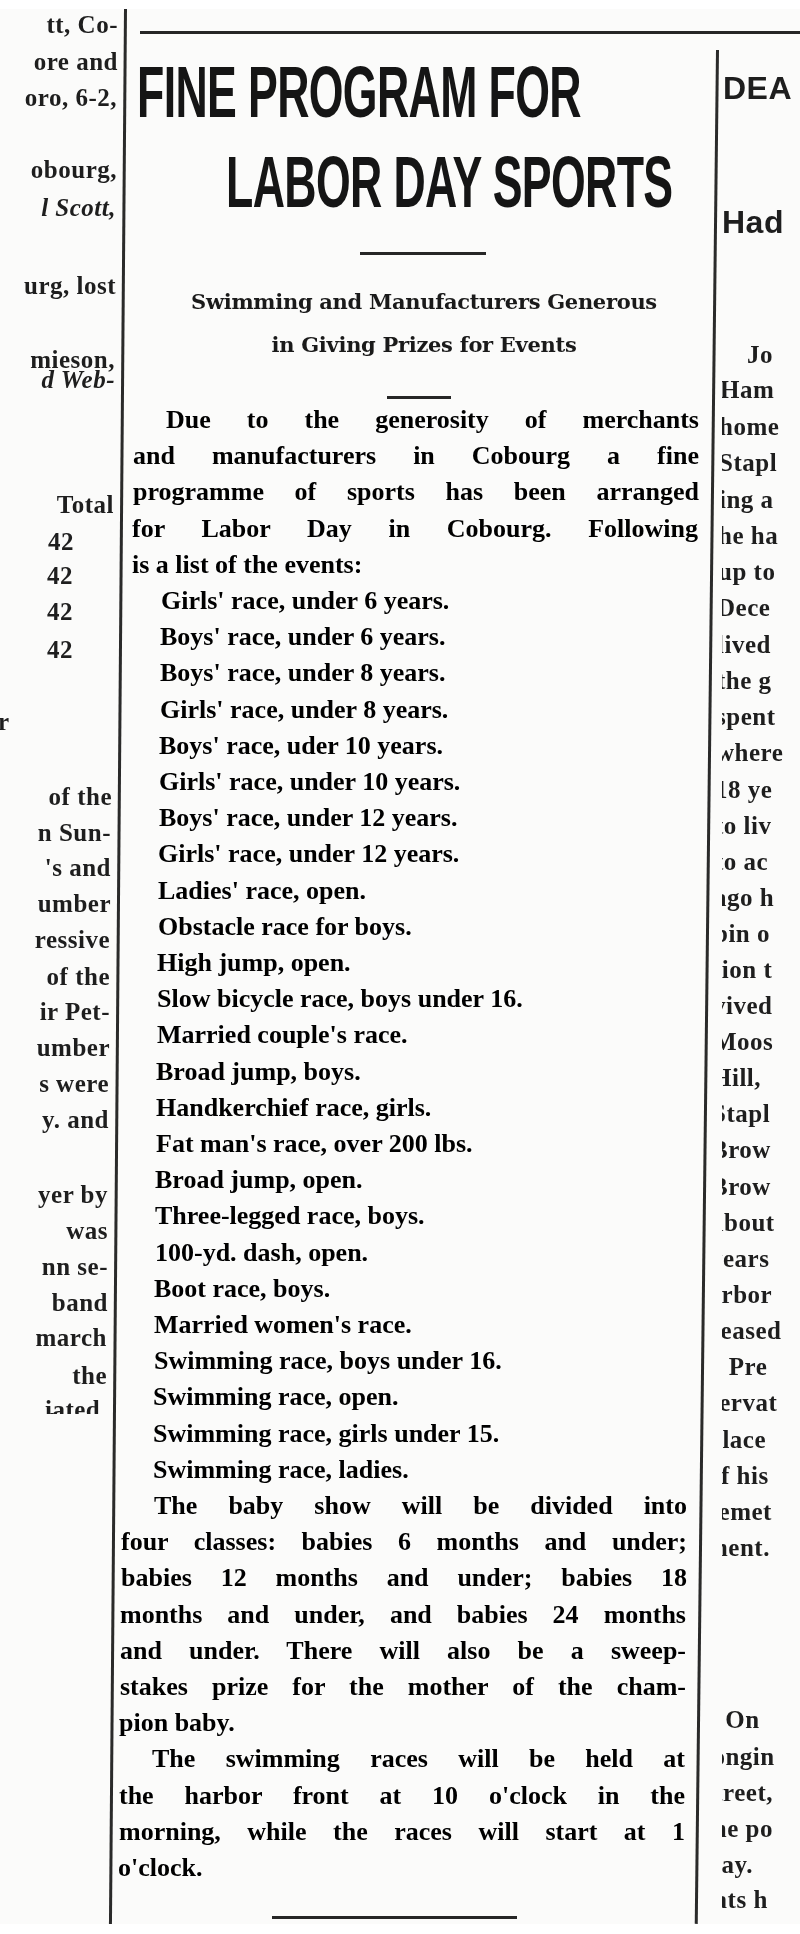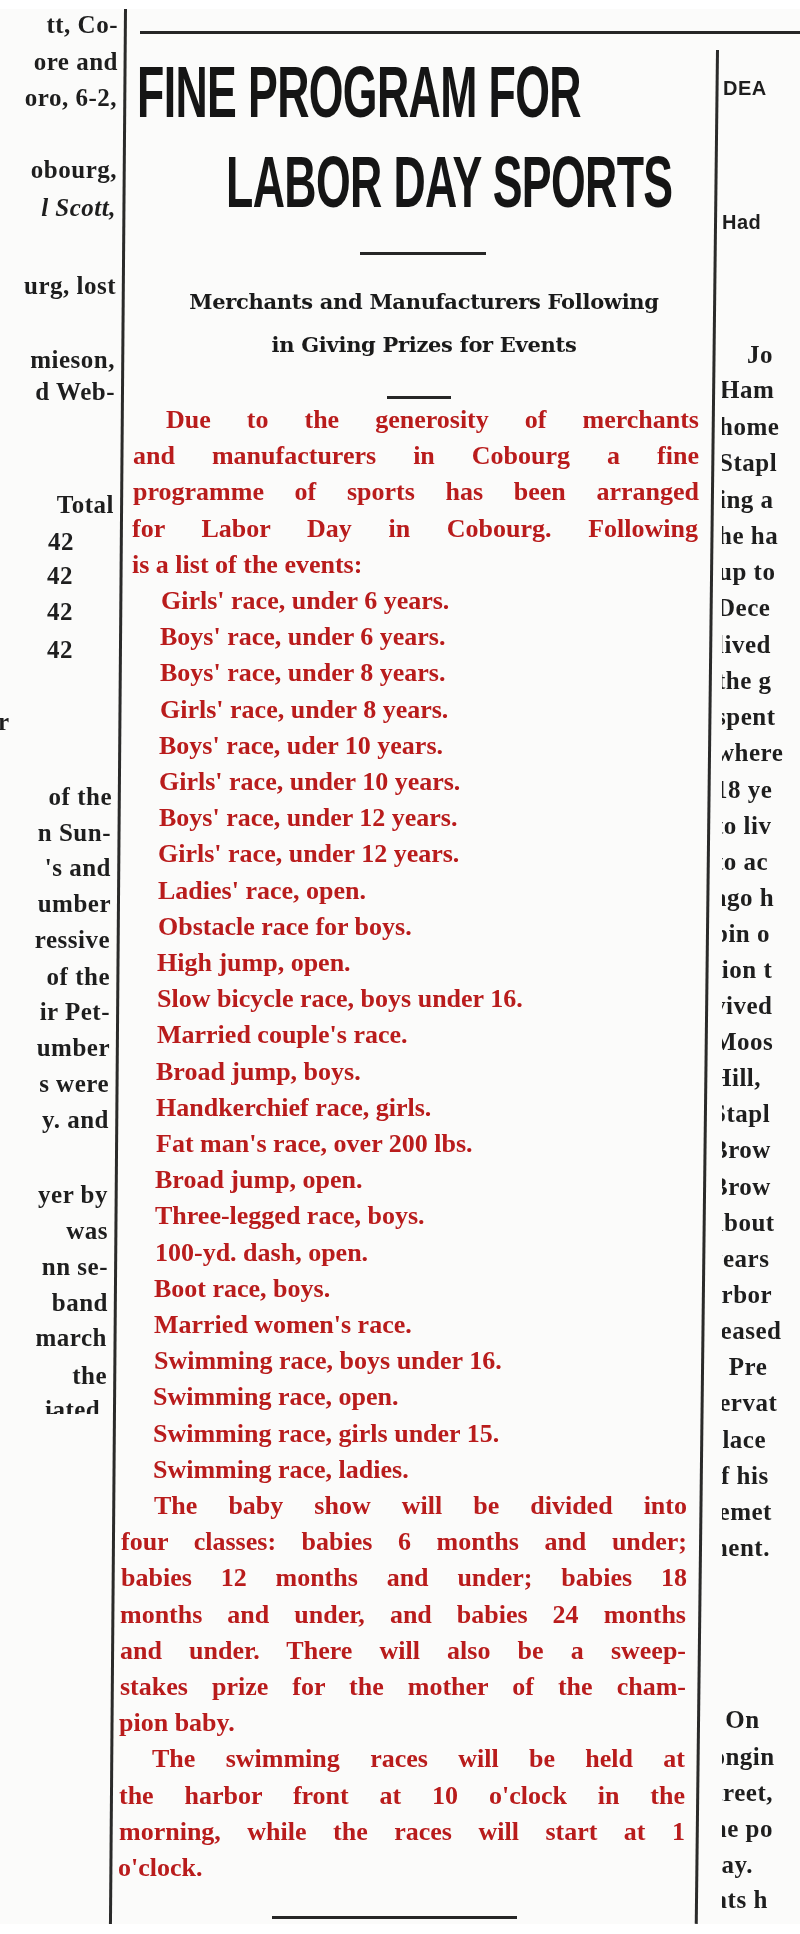--- a/index.html
+++ b/index.html
@@ -25,38 +25,38 @@
     line-height: 28px; transform: translateY(-14px); letter-spacing: 0.5px;
   }
 
   
   .col-right { position: absolute; left: 722px; top: 0; width: 78px; height: 1934px; overflow: hidden; }
   .col-right .ln {
     position: absolute; left: 2px; white-space: nowrap;
     font-family: "Liberation Serif", serif; font-weight: bold; font-size: 25px;
     line-height: 28px; transform: translateY(-14px); letter-spacing: 0.5px;
   }
-  .col-right .ln.head { font-family: "Liberation Sans", sans-serif; font-weight: bold; font-size: 20px; }
+  .col-right .ln.head { font-family: "Liberation Sans", sans-serif; font-weight: bold; font-size: 32px; }
 
   
   .headline {
     position: absolute; white-space: nowrap;
     font-family: "Liberation Sans", sans-serif; font-weight: bold;
     font-size: 72px; line-height: 64px; color: #151515;
     transform-origin: left top; letter-spacing: -1px;
   }
   .subhead {
     position: absolute; left: 133px; width: 582px; text-align: center; white-space: nowrap;
     font-family: "DejaVu Serif", serif; font-weight: bold; font-size: 21px; line-height: 26px;
     color: #1a1a1a; letter-spacing: -0.3px;
   }
   .body-line {
     position: absolute; white-space: nowrap;
     font-family: "Liberation Serif", serif; font-weight: bold; font-size: 26px; line-height: 30px;
-    color: #b91c1c; transform: translateY(-15px);
+    color: #000000; transform: translateY(-15px);
   }
   .just { text-align: justify; text-align-last: justify; }
 </style>
 </head>
 <body>
 
 <div class="page">
   <div class="topband"></div>
   <div class="botband"></div>
 
@@ -65,21 +65,21 @@
   <div class="hrule" style="left:140px; top:31px; width:660px;"></div>
 
   <div class="col-left" id="col-left">
       <div class="ln" style="top:25px;right:0px;">tt,  Co-</div>
       <div class="ln" style="top:62px;right:0px;">ore  and</div>
       <div class="ln" style="top:98px;right:1px;">oro, 6-2,</div>
       <div class="ln" style="top:170px;right:1px;">obourg,</div>
       <div class="ln" style="top:208px;right:2px;font-style:italic;">l  Scott,</div>
       <div class="ln" style="top:286px;right:2px;">urg, lost</div>
       <div class="ln" style="top:360px;right:3px;">mieson,</div>
-      <div class="ln" style="top:392px;right:3px;">d  Web-</div>
+      <div class="ln" style="top:380px;right:3px;font-style:italic;">d  Web-</div>
       <div class="ln" style="top:505px;right:4px;">Total</div>
       <div class="ln" style="top:542px;left:48px; right:auto;">42</div>
       <div class="ln" style="top:576px;left:47px; right:auto;">42</div>
       <div class="ln" style="top:612px;left:47px; right:auto;">42</div>
       <div class="ln" style="top:650px;left:47px; right:auto;">42</div>
       <div class="ln" style="top:722px;left:-2px; right:auto;">r</div>
       <div class="ln" style="top:797px;right:6px;">of  the</div>
       <div class="ln" style="top:833px;right:7px;">n  Sun-</div>
       <div class="ln" style="top:868px;right:7px;">'s  and</div>
       <div class="ln" style="top:904px;right:7px;">umber</div>
@@ -153,21 +153,21 @@
       <div class="ln" style="top:1865px; left:-19px; white-space:pre;">way.</div>
       <div class="ln" style="top:1900px; left:-19px; white-space:pre;">cats h</div>
     </div>
 
   <div>
     <div class="headline" style="left:137px; top:60px; transform:scaleX(0.62);">FINE PROGRAM FOR</div>
     <div class="headline" style="left:226px; top:150px; transform:scaleX(0.62);">LABOR DAY SPORTS</div>
 
     <div class="hrule" style="left:360px; top:252px; width:126px;"></div>
 
-    <div class="subhead" style="top:289px;">Merchants and Manufacturers Following</div>
+    <div class="subhead" style="top:289px;">Swimming and Manufacturers Generous</div>
     <div class="subhead" style="top:332px;">in Giving Prizes for Events</div>
 
     <div class="hrule" style="left:387px; top:396px; width:64px;"></div>
 
     <div id="article-body">
         <div class="body-line just" style="top:420px; left:166px;width:533px;">Due to the generosity  of merchants</div>
         <div class="body-line just" style="top:456px; left:133px;width:566px;">and manufacturers  in Cobourg  a fine</div>
         <div class="body-line just" style="top:492px; left:133px;width:566px;">programme of sports has been arranged</div>
         <div class="body-line just" style="top:529px; left:132px;width:566px;">for Labor Day in Cobourg.  Following</div>
         <div class="body-line" style="top:565px; left:132px;">is a list of the events:</div>

